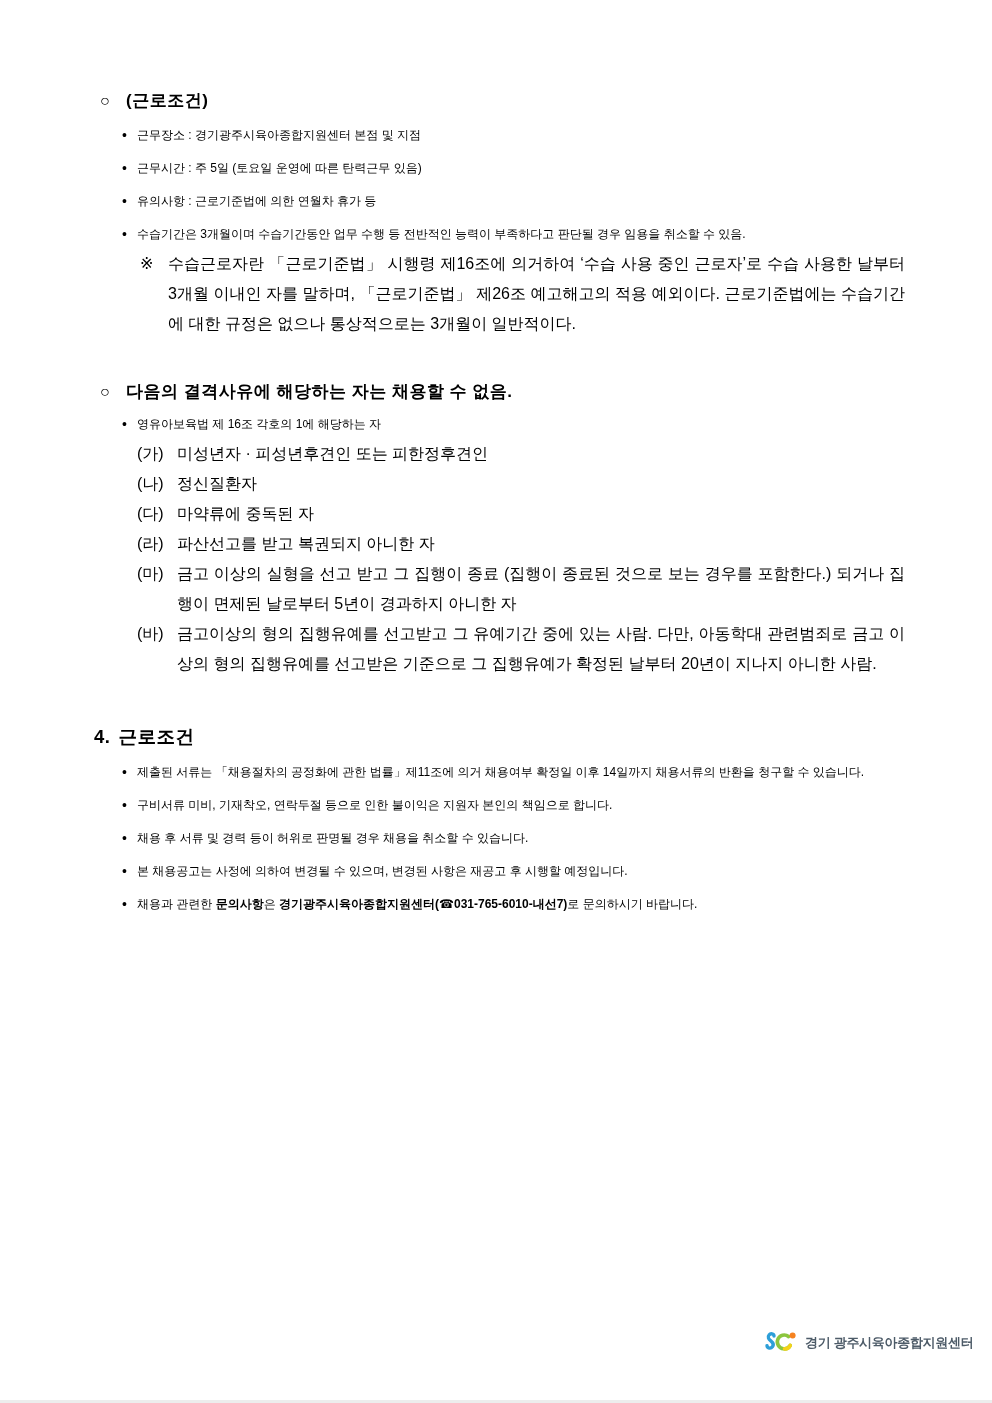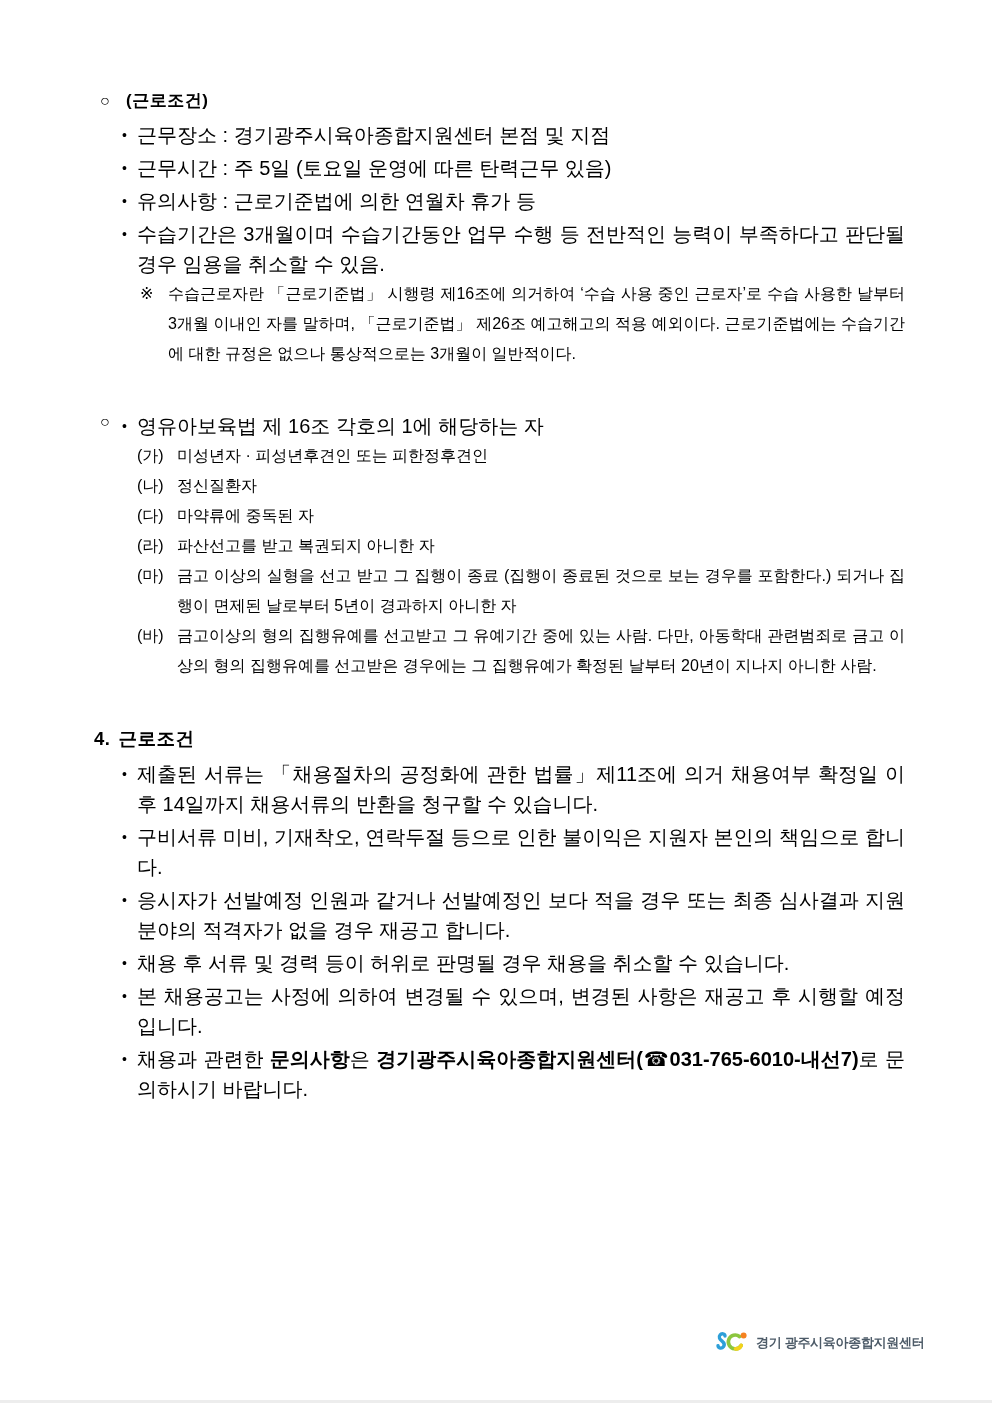--- a/index.html
+++ b/index.html
@@ -30,21 +30,21 @@
     font-weight: normal;
     font-size: 16px;
   }
 
   
   ul.blist { list-style: none; margin: 8px 0 0 0; padding: 0 0 0 22px; }
   ul.blist > li {
     position: relative;
     padding-left: 15px;
     margin-top: 3px;
-    font-size: 20px;
+    font-size: 12px;
     line-height: 30px;
     text-align: justify;
     word-break: break-all;
   }
   ul.blist > li::before {
     content: "\2022";
     position: absolute;
     left: 0;
     font-size: 14px;
   }
@@ -86,21 +86,21 @@
     letter-spacing: 0.5px;
   }
   .num-heading .num { margin-right: 8px; }
 
   .b { font-weight: bold; }
 
   
   .footer-logo {
     position: absolute;
     top: 1330px;
-    left: 715px;
+    left: 764px;
     display: flex;
     align-items: center;
     gap: 5px;
   }
   .footer-logo svg { display: block; }
   .footer-logo .logo-text {
     font-size: 13px;
     font-weight: bold;
     color: #4d5b68;
     letter-spacing: -0.3px;
@@ -133,20 +133,21 @@
       </ul>
       <div class="note">
         <span class="note-marker">※</span>
         <span>수습근로자란 「근로기준법」 시행령 제16조에 의거하여 ‘수습 사용 중인 근로자’로 수습 사용한 날부터 3개월 이내인 자를 말하며, 「근로기준법」 제26조 예고해고의 적용 예외이다. 근로기준법에는 수습기간에 대한 규정은 없으나 통상적으로는 3개월이 일반적이다.</span>
       </div>
     </div>
 
     <div class="sec2">
       <div class="circ-heading">
         <span class="circ">○</span>
+        <span>다음의 결격사유에 해당하는 자는 채용할 수 없음.</span>
       </div>
       <ul class="blist">
         <li>영유아보육법 제 16조 각호의 1에 해당하는 자</li>
       </ul>
       <div class="sublist">
         <div class="subitem">
           <span class="sub-label">(가)</span>
           <span>미성년자 · 피성년후견인 또는 피한정후견인</span>
         </div>
         <div class="subitem">
@@ -160,33 +161,32 @@
         <div class="subitem">
           <span class="sub-label">(라)</span>
           <span>파산선고를 받고 복권되지 아니한 자</span>
         </div>
         <div class="subitem">
           <span class="sub-label">(마)</span>
           <span>금고 이상의 실형을 선고 받고 그 집행이 종료 (집행이 종료된 것으로 보는 경우를 포함한다.) 되거나 집행이 면제된 날로부터 5년이 경과하지 아니한 자</span>
         </div>
         <div class="subitem">
           <span class="sub-label">(바)</span>
-          <span>금고이상의 형의 집행유예를 선고받고 그 유예기간 중에 있는 사람. 다만, 아동학대 관련범죄로 금고 이상의 형의 집행유예를 선고받은 경우에는 그 집행유예가 확정된 날부터 20년이 지나지 아니한 사람.</span>
+          <span>금고이상의 형의 집행유예를 선고받고 그 유예기간 중에 있는 사람. 다만, 아동학대 관련범죄로 금고 이상의 형의 집행유예를 선고받은 기준으로 그 집행유예가 확정된 날부터 20년이 지나지 아니한 사람.</span>
         </div>
       </div>
     </div>
 
     <div class="sec3">
       <div class="num-heading">
         <span class="num">4.</span><span>근로조건</span>
       </div>
       <ul class="blist">
         <li>제출된 서류는 「채용절차의 공정화에 관한 법률」제11조에 의거 채용여부 확정일 이후 14일까지 채용서류의 반환을 청구할 수 있습니다.</li>
         <li>구비서류 미비, 기재착오, 연락두절 등으로 인한 불이익은 지원자 본인의 책임으로 합니다.</li>
-        <li>응시자가 선발예정 인원과 같거나 선발예정인 보다 적을 경우 또는 최종 심사결과 지원분야의 적격자가 없을 경우 재공고 합니다.</li>
         <li>채용 후 서류 및 경력 등이 허위로 판명될 경우 채용을 취소할 수 있습니다.</li>
         <li>본 채용공고는 사정에 의하여 변경될 수 있으며, 변경된 사항은 재공고 후 시행할 예정입니다.</li>
         <li><span>채용과 관련한 </span><span class="b">문의사항</span><span>은 </span><span class="b">경기광주시육아종합지원센터(☎031-765-6010-내선7)</span><span>로 문의하시기 바랍니다.</span></li>
       </ul>
     </div>
 
   </div>
 
   <div class="footer-logo">
     <span>

